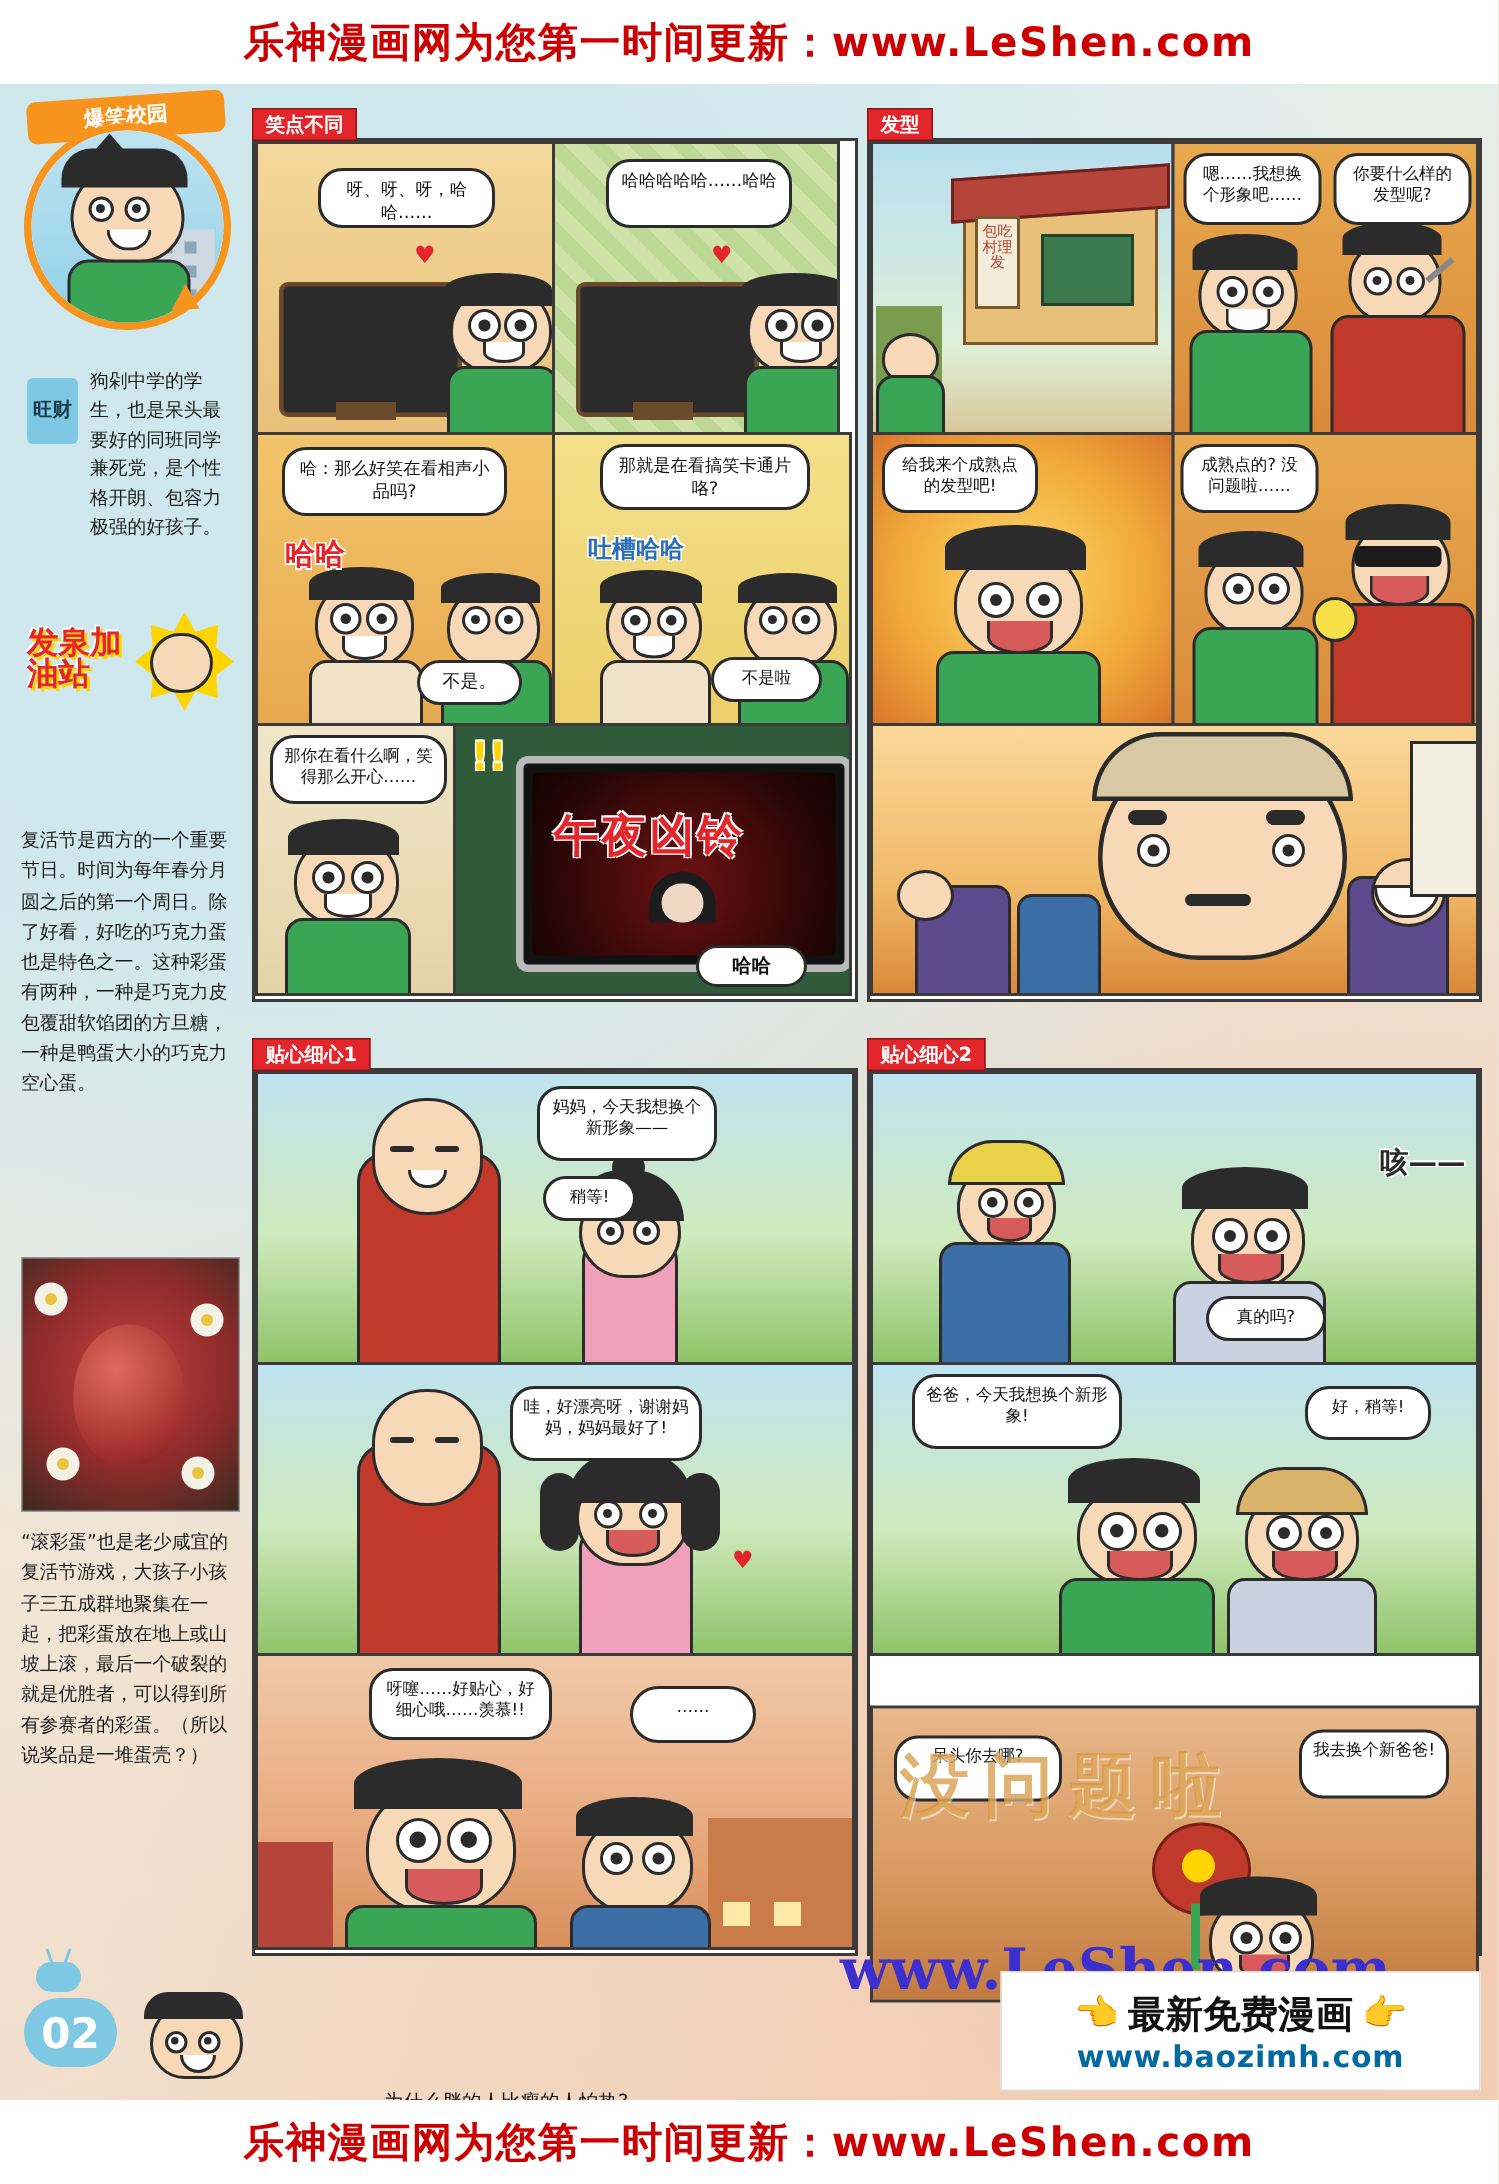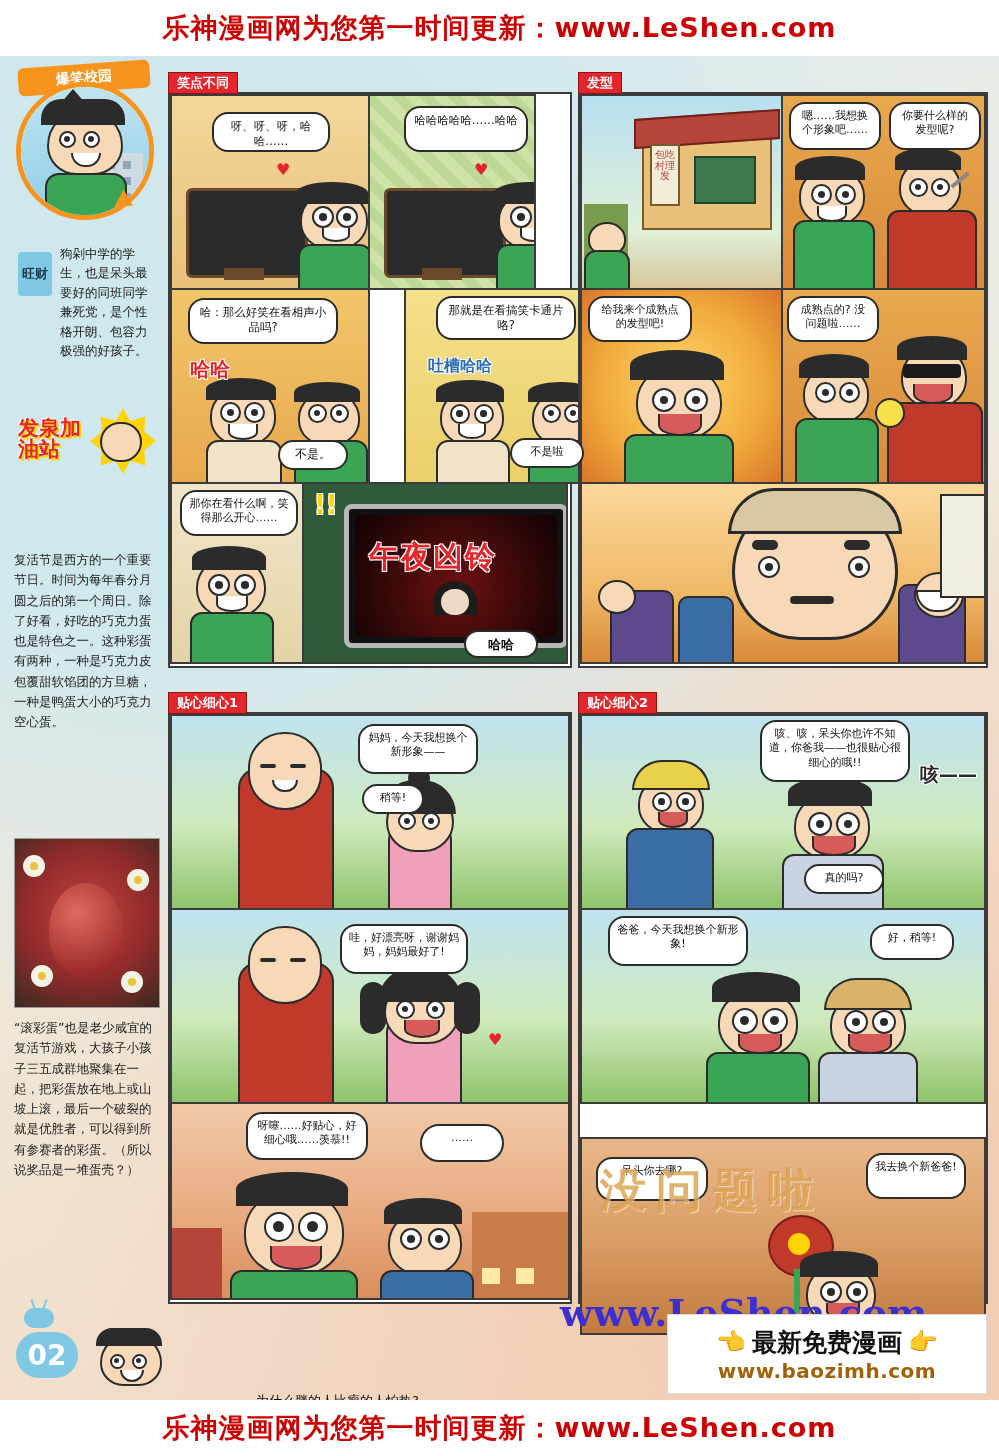--- a/index.html
+++ b/index.html
@@ -156,21 +156,21 @@
     position:absolute;left:560px;top:1290px;font-size:38px;font-weight:bold;
     color:#3b2fd0;z-index:30;font-family:"DejaVu Serif","Liberation Serif",serif;
   }
   .wm3{
     position:absolute;right:12px;bottom:62px;width:318px;height:78px;background:#fff;
     border:1px solid #ddd;z-index:35;display:flex;flex-direction:column;
     align-items:center;justify-content:center;
   }
   .wm3 .l1{font-size:25px;font-weight:bold;color:#111;display:flex;align-items:center;gap:6px;}
   .wm3 .l1 span.h{color:#f7b500;font-size:24px;}
-  .wm3 .l2{font-size:20px;color:#a16207;font-weight:bold;letter-spacing:.5px;}
+  .wm3 .l2{font-size:20px;color:#0369a1;font-weight:bold;letter-spacing:.5px;}
 
   .bottomline{
     position:absolute;left:176px;bottom:38px;width:560px;height:2px;background:#2aa1c9;z-index:20;
   }
   .bottomq{
     position:absolute;left:256px;bottom:46px;font-size:13px;color:#111;z-index:21;
   }
   .brainlbl{
     position:absolute;left:176px;bottom:18px;height:20px;background:#e3262b;color:#fff;
     font-size:13px;font-weight:bold;display:flex;align-items:center;padding:0 8px;z-index:21;
@@ -252,21 +252,21 @@
       <div style="position:absolute;left:52px;top:172px;width:40px;height:12px;background:#6b4a2b;"></div>
       <div class="head" style="left:128px;top:94px;width:64px;height:56px;"></div>
       <div class="hair" style="left:124px;top:86px;width:72px;height:22px;"></div>
       <div class="eye" style="left:140px;top:110px;width:18px;height:18px;"></div>
       <div class="eye" style="left:164px;top:110px;width:18px;height:18px;"></div>
       <div class="mouth" style="left:150px;top:132px;width:24px;height:12px;"></div>
       <div class="body" style="left:126px;top:148px;width:70px;height:48px;background:#3aa655;"></div>
       <div class="heart" style="left:104px;top:64px;">♥</div>
     </div>
 
-    <div class="panel" style="left:198px;top:0;width:168px;height:196px;background:repeating-linear-gradient(45deg,#cfe3a8 0 10px,#bcd894 10px 20px);">
+    <div class="panel" style="left:198px;top:0;width:192px;height:196px;background:repeating-linear-gradient(45deg,#cfe3a8 0 10px,#bcd894 10px 20px);">
       <div class="bub" style="left:34px;top:10px;width:124px;height:46px;">哈哈哈哈哈……哈哈</div>
       <div style="position:absolute;left:14px;top:92px;width:116px;height:84px;background:#2b2b2b;border:3px solid #6b4a2b;border-radius:6px;"></div>
       <div style="position:absolute;left:52px;top:172px;width:40px;height:12px;background:#6b4a2b;"></div>
       <div class="head" style="left:128px;top:94px;width:64px;height:56px;"></div>
       <div class="hair" style="left:124px;top:86px;width:72px;height:22px;"></div>
       <div class="eye" style="left:140px;top:110px;width:18px;height:18px;"></div>
       <div class="eye" style="left:164px;top:110px;width:18px;height:18px;"></div>
       <div class="mouth" style="left:150px;top:132px;width:24px;height:12px;"></div>
       <div class="body" style="left:126px;top:148px;width:70px;height:48px;background:#3aa655;"></div>
       <div class="heart" style="left:104px;top:64px;">♥</div>
@@ -282,21 +282,21 @@
       <div class="mouth" style="left:56px;top:134px;width:26px;height:14px;"></div>
       <div class="body" style="left:34px;top:150px;width:72px;height:44px;background:#f0e3c8;"></div>
       <div class="head" style="left:126px;top:100px;width:58px;height:52px;"></div>
       <div class="hair" style="left:122px;top:92px;width:66px;height:20px;"></div>
       <div class="eye" style="left:136px;top:114px;width:15px;height:15px;"></div>
       <div class="eye" style="left:158px;top:114px;width:15px;height:15px;"></div>
       <div class="body" style="left:122px;top:150px;width:70px;height:44px;background:#3aa655;"></div>
       <div class="bub" style="left:106px;top:150px;width:70px;height:30px;font-size:12px;z-index:8;">不是。</div>
     </div>
 
-    <div class="panel" style="left:198px;top:194px;width:200px;height:196px;background:linear-gradient(180deg,#f4e08a 0%,#ebcf6a 100%);margin-left:36px;">
+    <div class="panel" style="left:198px;top:194px;width:200px;height:196px;background:linear-gradient(180deg,#f4e08a 0%,#ebcf6a 100%);">
       <div class="bub" style="left:30px;top:6px;width:140px;height:44px;">那就是在看搞笑卡通片咯?</div>
       <div class="sfx" style="left:22px;top:66px;font-size:16px;color:#2b6fb5;">吐槽哈哈</div>
       <div class="head" style="left:34px;top:98px;width:60px;height:54px;"></div>
       <div class="hair" style="left:30px;top:90px;width:68px;height:22px;"></div>
       <div class="eye" style="left:44px;top:114px;width:16px;height:16px;"></div>
       <div class="eye" style="left:68px;top:114px;width:16px;height:16px;"></div>
       <div class="mouth" style="left:52px;top:134px;width:24px;height:13px;"></div>
       <div class="body" style="left:30px;top:150px;width:70px;height:44px;background:#f0e3c8;"></div>
       <div class="head" style="left:126px;top:100px;width:58px;height:52px;"></div>
       <div class="hair" style="left:122px;top:92px;width:66px;height:20px;"></div>
@@ -459,21 +459,20 @@
       <div class="eye" style="left:228px;top:124px;width:18px;height:18px;"></div>
       <div class="eye" style="left:256px;top:124px;width:18px;height:18px;"></div>
       <div class="body" style="left:208px;top:166px;width:90px;height:32px;background:#3b6ea5;"></div>
     </div>
   </div>
 
   <div class="striptitle" style="left:578px;top:692px;">贴心细心2</div>
   <div class="strip" style="left:578px;top:712px;width:406px;height:588px;">
 
     <div class="panel" style="left:0;top:0;width:406px;height:196px;background:linear-gradient(180deg,#bfe3f0 0%,#cfeabd 58%,#8fc46a 100%);">
-      <div class="bub" style="left:178px;top:4px;width:150px;height:62px;font-size:11px;">咳、咳，呆头你也许不知道，你爸我——也很贴心很细心的哦!!</div>
       <div class="sfx" style="left:338px;top:46px;font-size:19px;color:#2b2b2b;">咳——</div>
       <div class="head" style="left:56px;top:58px;width:62px;height:56px;"></div>
       <div style="position:absolute;left:50px;top:44px;width:74px;height:26px;background:#e8d24a;border-radius:38px 38px 0 0;border:2px solid #2b2b2b;"></div>
       <div class="eye" style="left:70px;top:76px;width:16px;height:16px;"></div>
       <div class="eye" style="left:94px;top:76px;width:16px;height:16px;"></div>
       <div class="mouth" style="left:76px;top:96px;width:26px;height:14px;background:#d85b5b;"></div>
       <div class="body" style="left:44px;top:112px;width:84px;height:84px;background:#3b6ea5;"></div>
       <div class="head" style="left:212px;top:76px;width:72px;height:64px;"></div>
       <div class="hair" style="left:206px;top:62px;width:84px;height:28px;"></div>
       <div class="eye" style="left:226px;top:96px;width:20px;height:20px;"></div>

